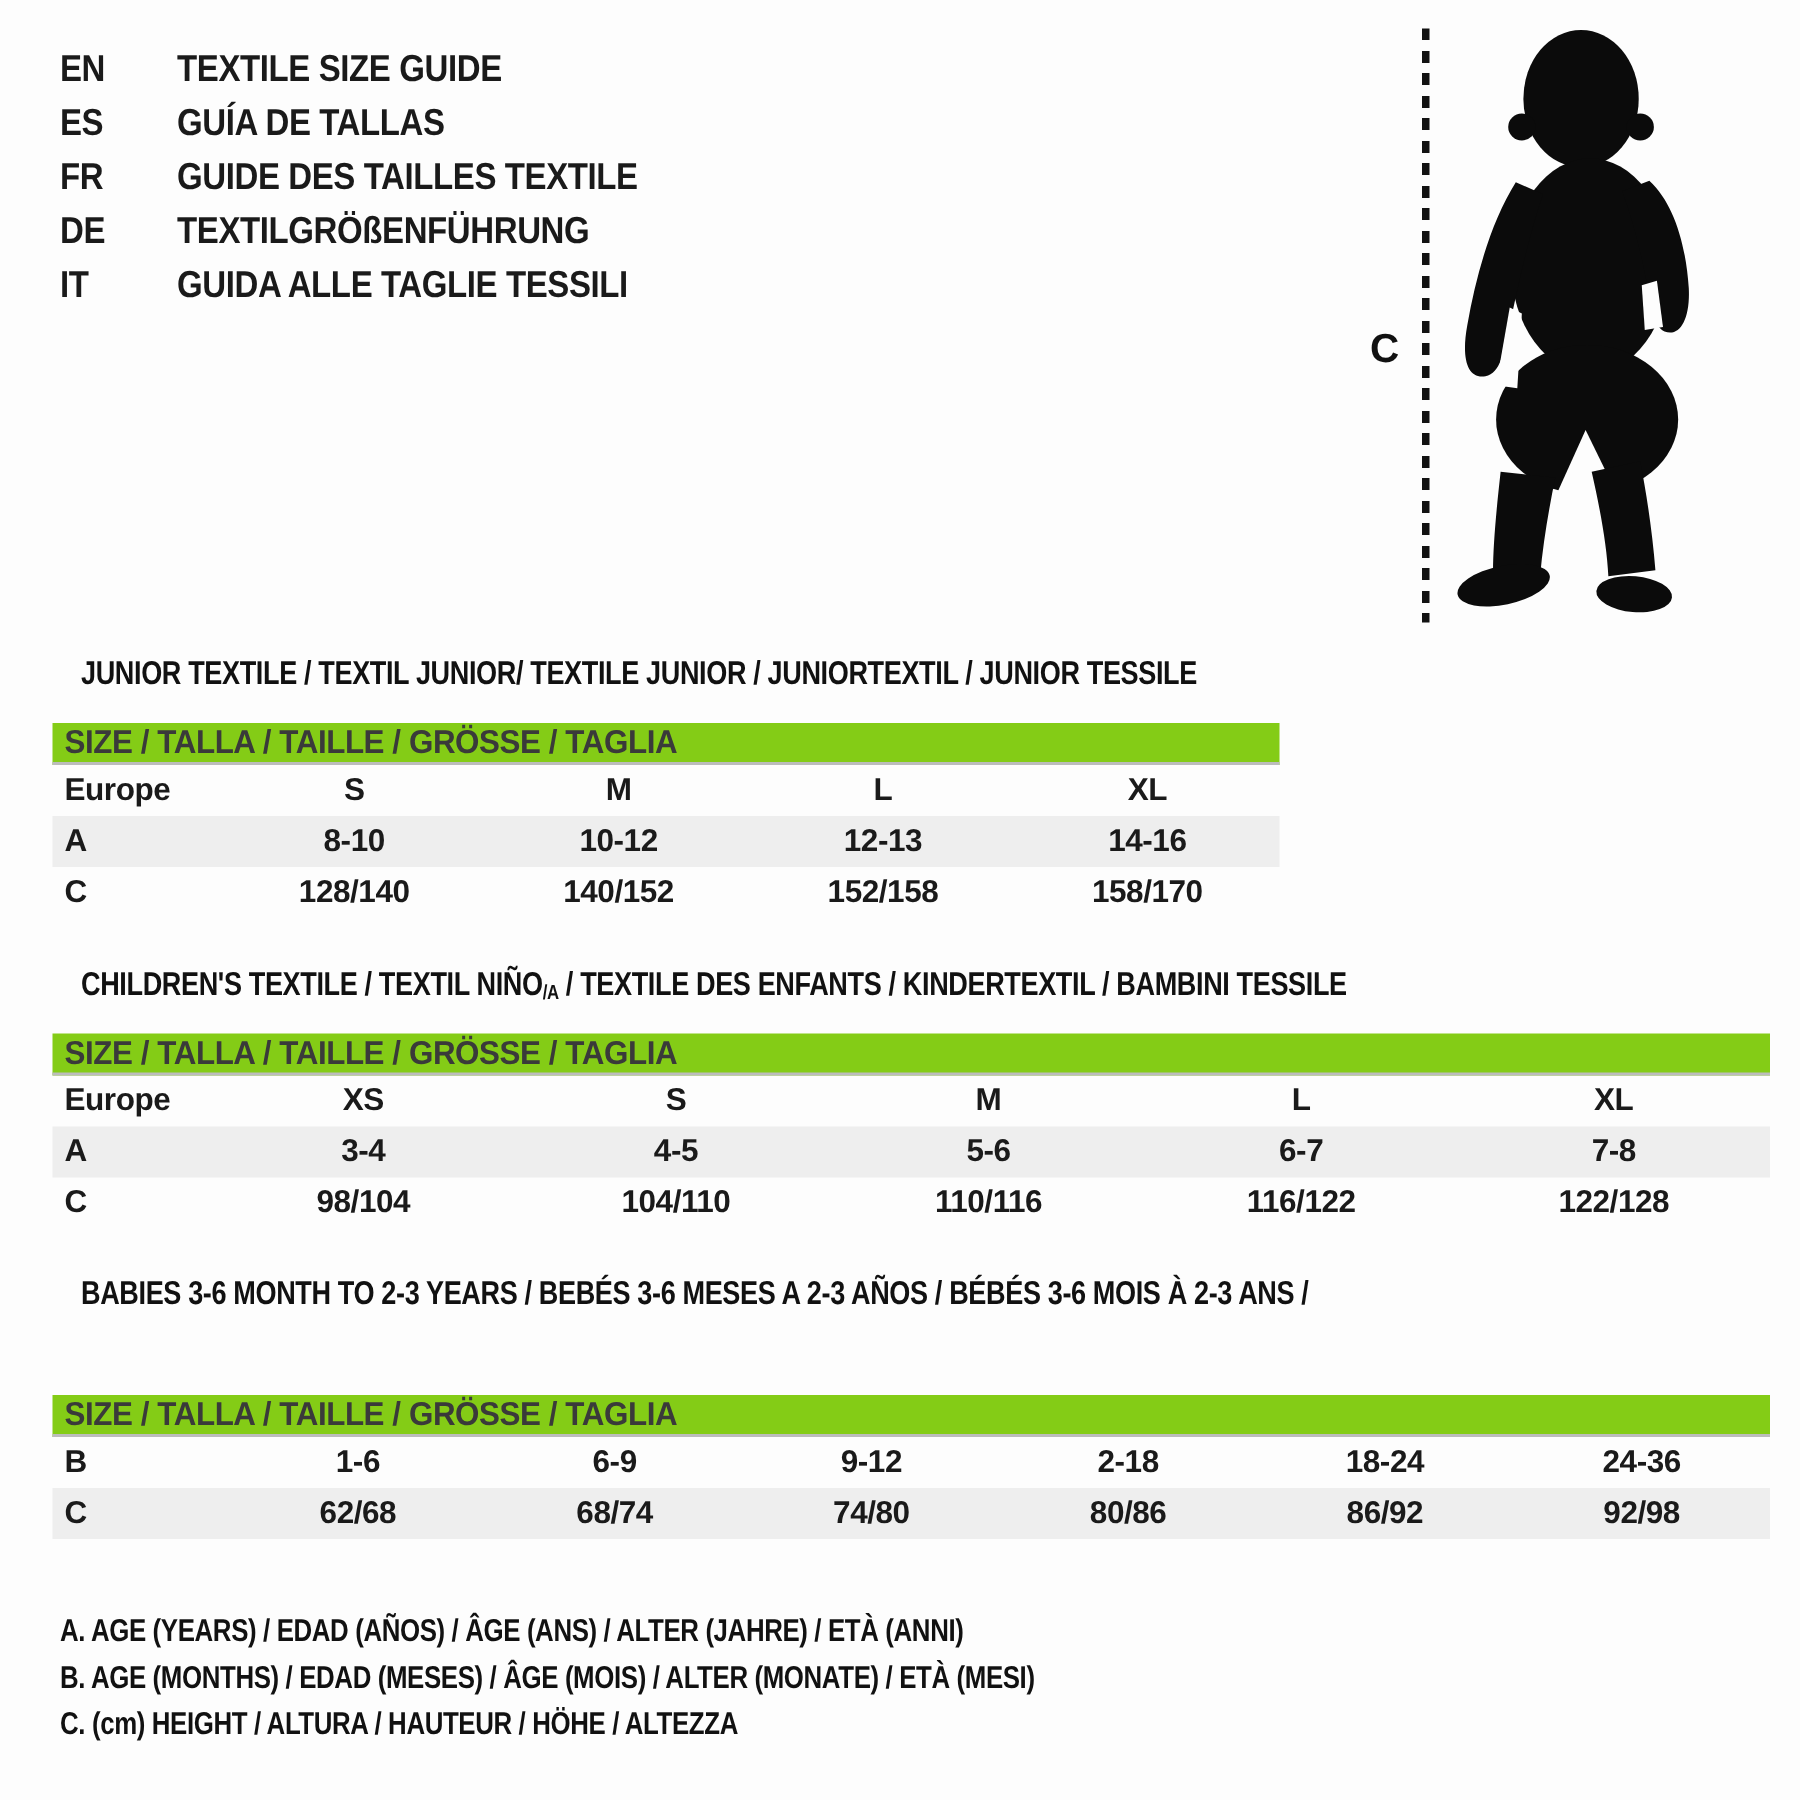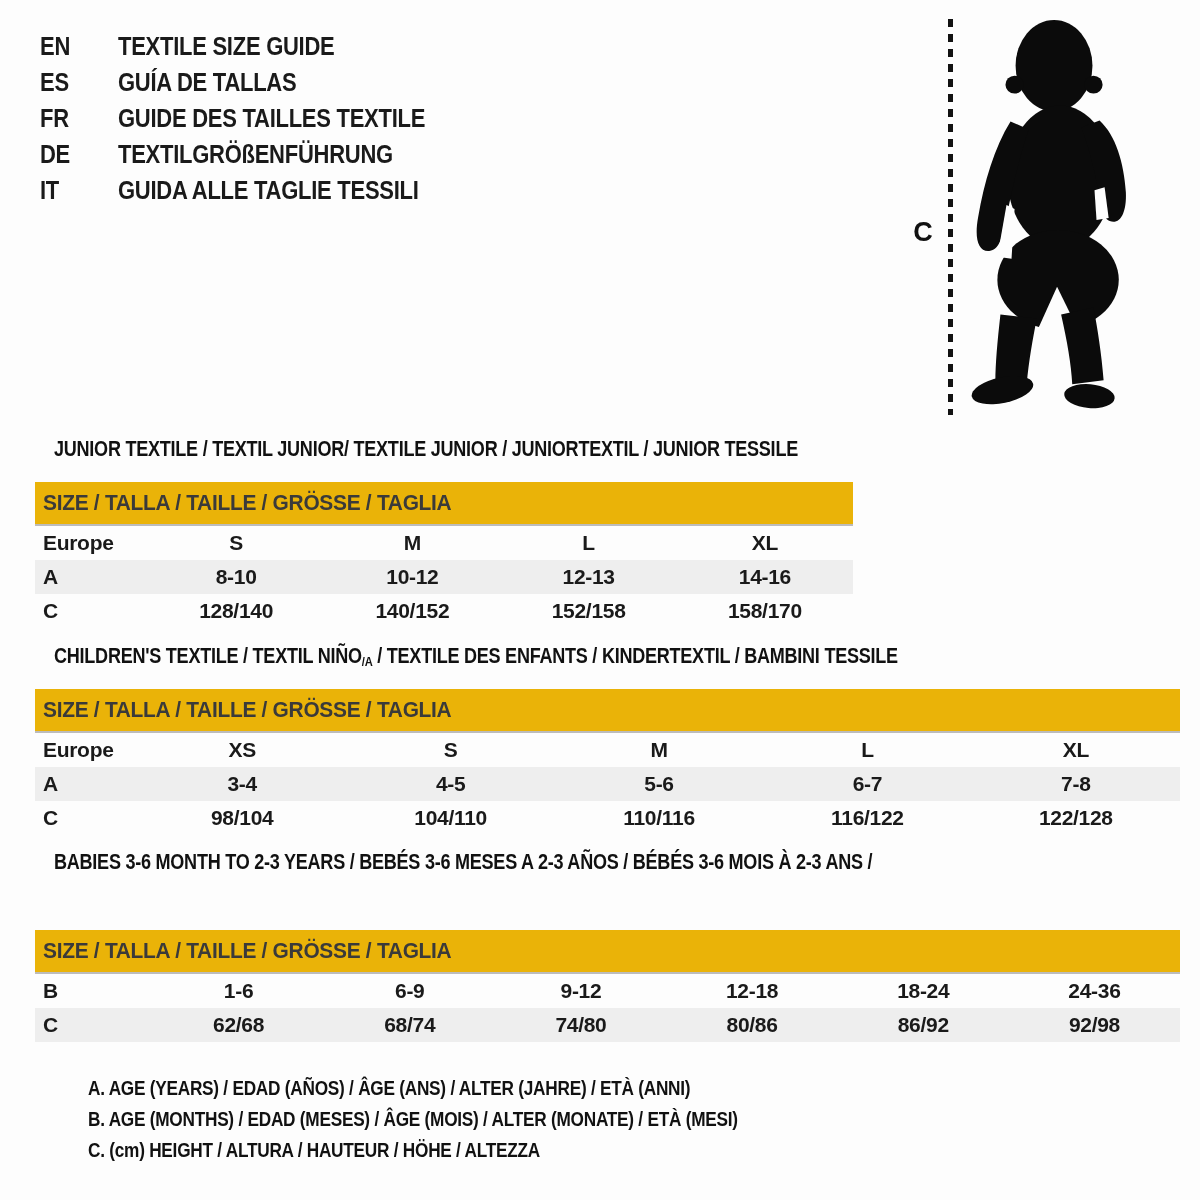--- a/index.html
+++ b/index.html
@@ -31,33 +31,33 @@
   #junior-heading{left:40px;top:436px;}
   #children-heading{left:40px;top:643px;}
   #babies-heading{left:40px;top:846px;line-height:32px;}
   .sub{font-size:0.62em;vertical-align:-0.22em;}
 
   
   .stable{position:absolute;left:35px;}
   #junior-table{top:482px;width:818px;}
   #children-table{top:689px;width:1145px;}
   #babies-table{top:930px;width:1145px;}
-  .size-bar{height:44px;background:#eab308;border-bottom:2px solid #bcbcbc;
+  .size-bar{height:28px;background:#84cc16;border-bottom:2px solid #bcbcbc;
     box-sizing:border-box;display:flex;align-items:center;padding-left:8px;
     font-size:22px;font-weight:bold;color:#3a3a3a;}
   .size-bar .cond{transform:scaleX(0.95);}
   .trow{display:flex;height:34px;align-items:center;font-size:21px;font-weight:bold;letter-spacing:-0.3px;}
   .trow.band{background:#eeeeee;}
   .cell{flex:1;text-align:center;}
   .c0{flex:0 0 105px;text-align:left;padding-left:8px;}
   #children-table .c0{flex:0 0 95px;}
   #babies-table .c0{flex:0 0 110px;}
 
   
-  .legend{position:absolute;left:40px;top:1072px;font-size:21px;font-weight:bold;color:#111;margin-left:48px;}
+  .legend{position:absolute;left:40px;top:1072px;font-size:21px;font-weight:bold;color:#111;}
   .legend-line{height:31px;line-height:31px;}
 </style>
 </head>
 <body>
 
 <div class="page">
 
   <div class="langs">
     <div class="lang-row">
       <span class="lang-code"><span class="cond">EN</span></span>
@@ -174,21 +174,21 @@
   </div>
   <div class="stable" id="babies-table">
     <div class="size-bar">
         <span class="cond">SIZE / TALLA / TAILLE / GRÖSSE / TAGLIA</span>
       </div>
     <div class="trow">
       <div class="cell c0">B</div>
       <div class="cell">1-6</div>
       <div class="cell">6-9</div>
       <div class="cell">9-12</div>
-      <div class="cell">12-18</div>
+      <div class="cell">2-18</div>
       <div class="cell">18-24</div>
       <div class="cell">24-36</div>
     </div>
     <div class="trow band">
       <div class="cell c0">C</div>
       <div class="cell">62/68</div>
       <div class="cell">68/74</div>
       <div class="cell">74/80</div>
       <div class="cell">80/86</div>
       <div class="cell">86/92</div>

